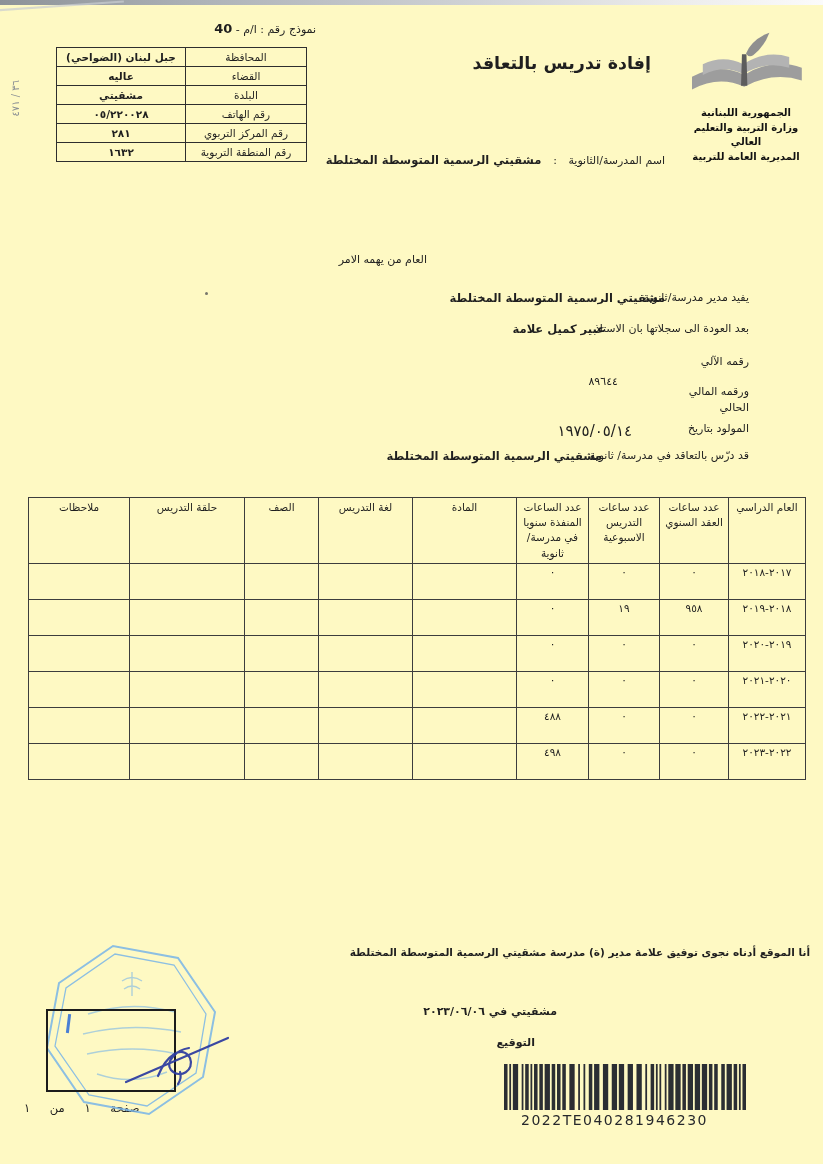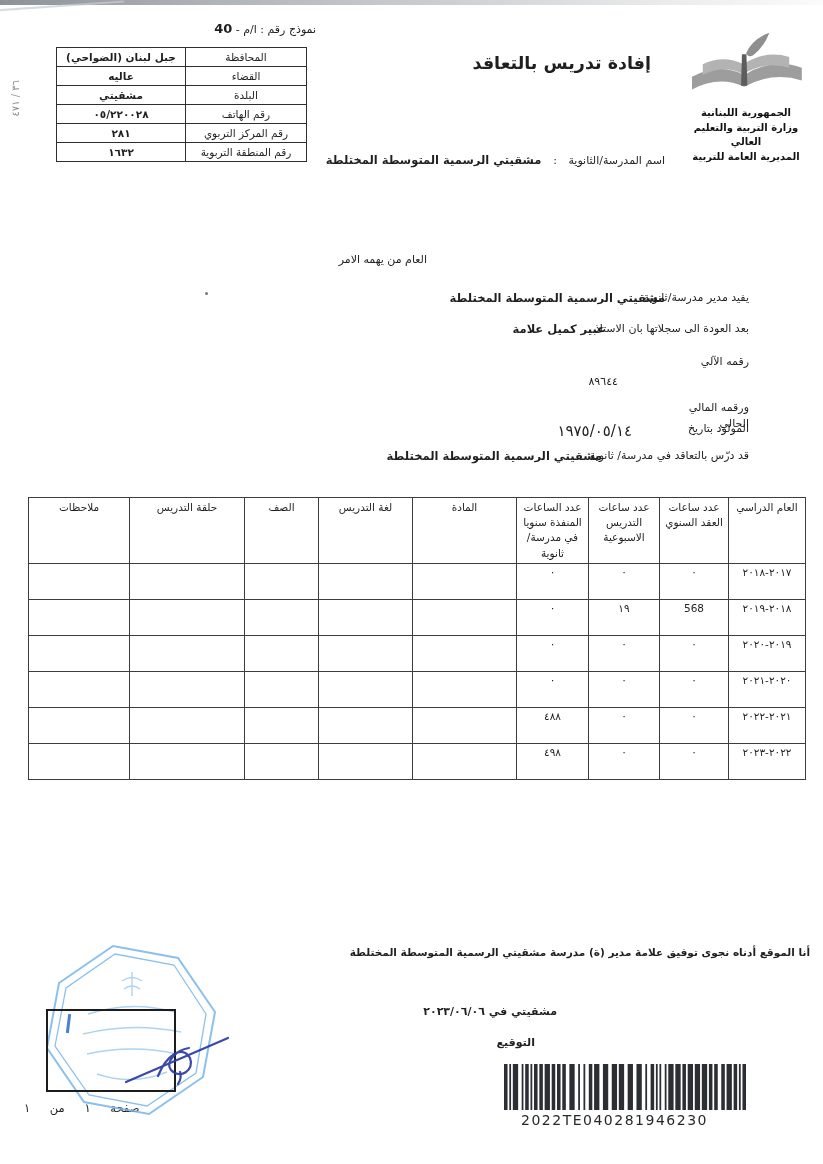--- a/index.html
+++ b/index.html
@@ -1,20 +1,20 @@
 <!DOCTYPE html>
 <html lang="ar" dir="rtl"><head>
 <meta charset="utf-8">
 <style>
   * { margin:0; padding:0; box-sizing:border-box; }
   html,body { background:#e8e8e8; }
   body { font-family:"DejaVu Sans", sans-serif; }
   .page {
     position:relative; width:823px; height:1164px; margin:0 auto;
-    background:#ffffff; color:#1f1f1f; overflow:hidden; direction:rtl;
+    background:#fef9c3; color:#1f1f1f; overflow:hidden; direction:rtl;
   }
   .abs { position:absolute; }
 
   
   .scan-top { top:0; left:0; width:100%; height:5px;
     background:linear-gradient(90deg,#8d9298 0%,#aeb3b8 25%,#cdd0d3 55%,#ececec 82%,#fbfbfb 100%); }
   .scan-diag { top:5px; left:-6px; width:130px; height:2px; background:#c9cdd1;
     transform:rotate(-4deg); opacity:.7; }
   .speck { width:3px; height:3px; border-radius:50%; background:#555; opacity:.8; }
 
@@ -46,21 +46,21 @@
   .hval-year { margin-right:40px; }
   .hval-school { margin-right:8px; font-weight:bold; font-size:11.5px; }
 
   
   .to-whom { top:253px; right:396px; font-size:11px; }
   .bline { position:absolute; right:74px; left:40px; font-size:11px; white-space:nowrap; }
   .bline .bval { position:absolute; font-weight:bold; font-size:11.5px; white-space:nowrap; }
   .bl1 { top:291px; } .bl1 .bval { right:84px; }
   .bl2 { top:322px; } .bl2 .bval { right:144px; }
   .bl3 { top:355px; } .bl3 .bval { right:131px; font-weight:normal; font-size:11px;margin-top:20px; }
-  .bl4 { top:400px; line-height:16px; }
+  .bl4 { top:384px; line-height:16px; }
   .bl5 { top:422px; } .bl5 .bval { right:117px; font-weight:normal; font-size:15px; }
   .bl6 { top:449px; } .bl6 .bval { right:147px; }
 
   
   .hist-table { top:497px; left:28px; width:777px; border-collapse:collapse; direction:rtl; table-layout:fixed; }
   .hist-table th, .hist-table td { border:1.6px solid #3d3d3d; font-weight:normal; font-size:10.5px;
     text-align:center; vertical-align:top; padding:2px 3px; overflow:hidden; }
   .hist-table th { height:66px; line-height:1.45; }
   .hist-table td { height:36px; }
 
@@ -204,21 +204,21 @@
         <td>٠</td>
         <td>٠</td>
         <td></td>
         <td></td>
         <td></td>
         <td></td>
         <td></td>
       </tr>
       <tr>
         <td>٢٠١٨-٢٠١٩</td>
-        <td>568</td>
+        <td>٩٥٨</td>
         <td>١٩</td>
         <td>٠</td>
         <td></td>
         <td></td>
         <td></td>
         <td></td>
         <td></td>
       </tr>
       <tr>
         <td>٢٠١٩-٢٠٢٠</td>

